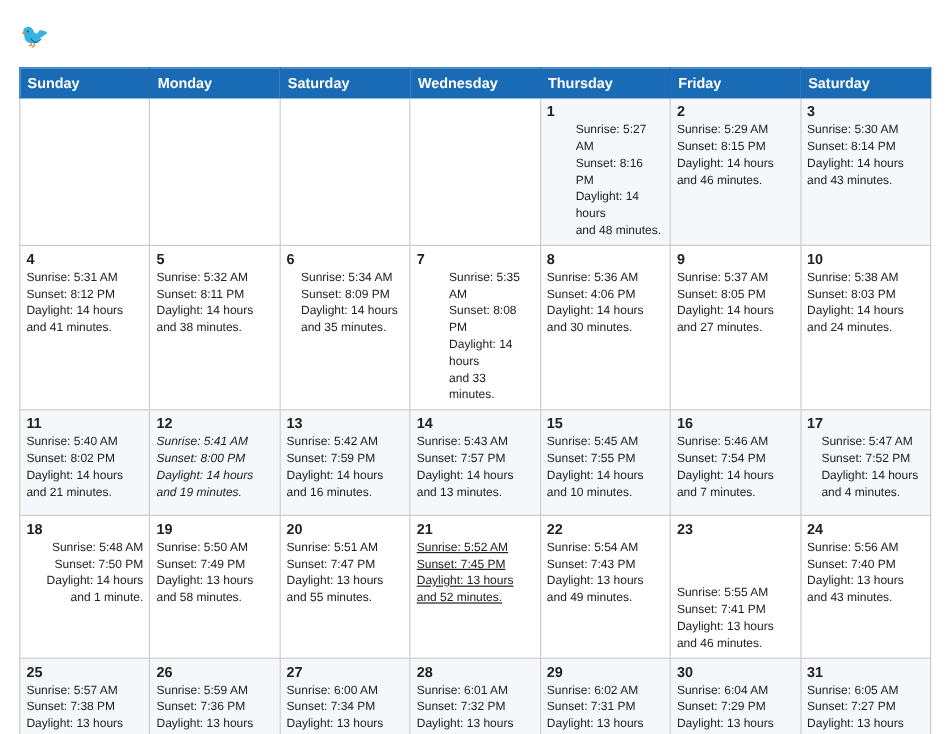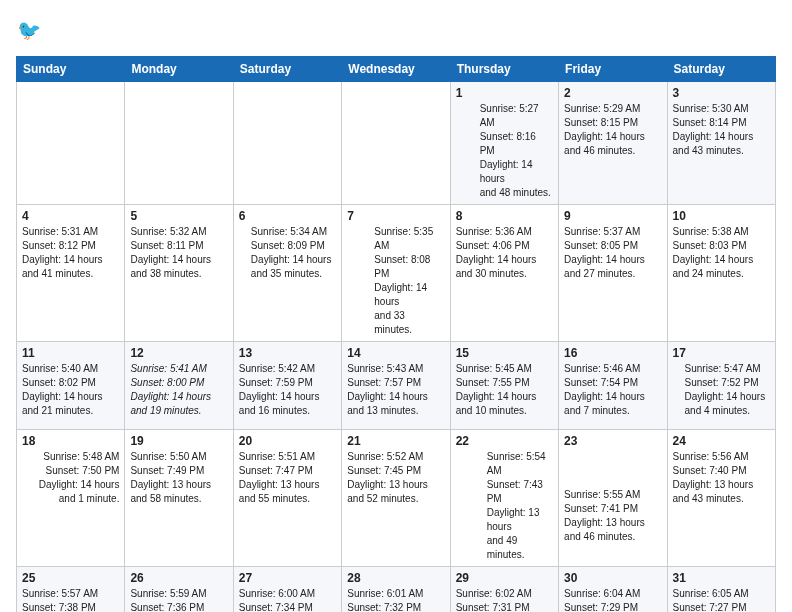--- a/index.html
+++ b/index.html
@@ -270,28 +270,28 @@
         </td>
         <td>
           <span class="day-number">20</span>
           <div class="day-info" style="white-space: pre-line;">Sunrise: 5:51 AM
 Sunset: 7:47 PM
 Daylight: 13 hours
 and 55 minutes.</div>
         </td>
         <td>
           <span class="day-number">21</span>
-          <div class="day-info" style="white-space: pre-line;">Sunrise: 5:52 AM
+          <div class="day-info" style="white-space: pre-line; text-decoration: underline;">Sunrise: 5:52 AM
 Sunset: 7:45 PM
 Daylight: 13 hours
 and 52 minutes.</div>
         </td>
         <td>
           <span class="day-number">22</span>
-          <div class="day-info" style="white-space: pre-line; margin-left: 31px;">Sunrise: 5:54 AM
+          <div class="day-info" style="white-space: pre-line;">Sunrise: 5:54 AM
 Sunset: 7:43 PM
 Daylight: 13 hours
 and 49 minutes.</div>
         </td>
         <td>
           <span class="day-number">23</span>
           <div class="day-info" style="white-space: pre-line; margin-top: 40px;">Sunrise: 5:55 AM
 Sunset: 7:41 PM
 Daylight: 13 hours
 and 46 minutes.</div>

